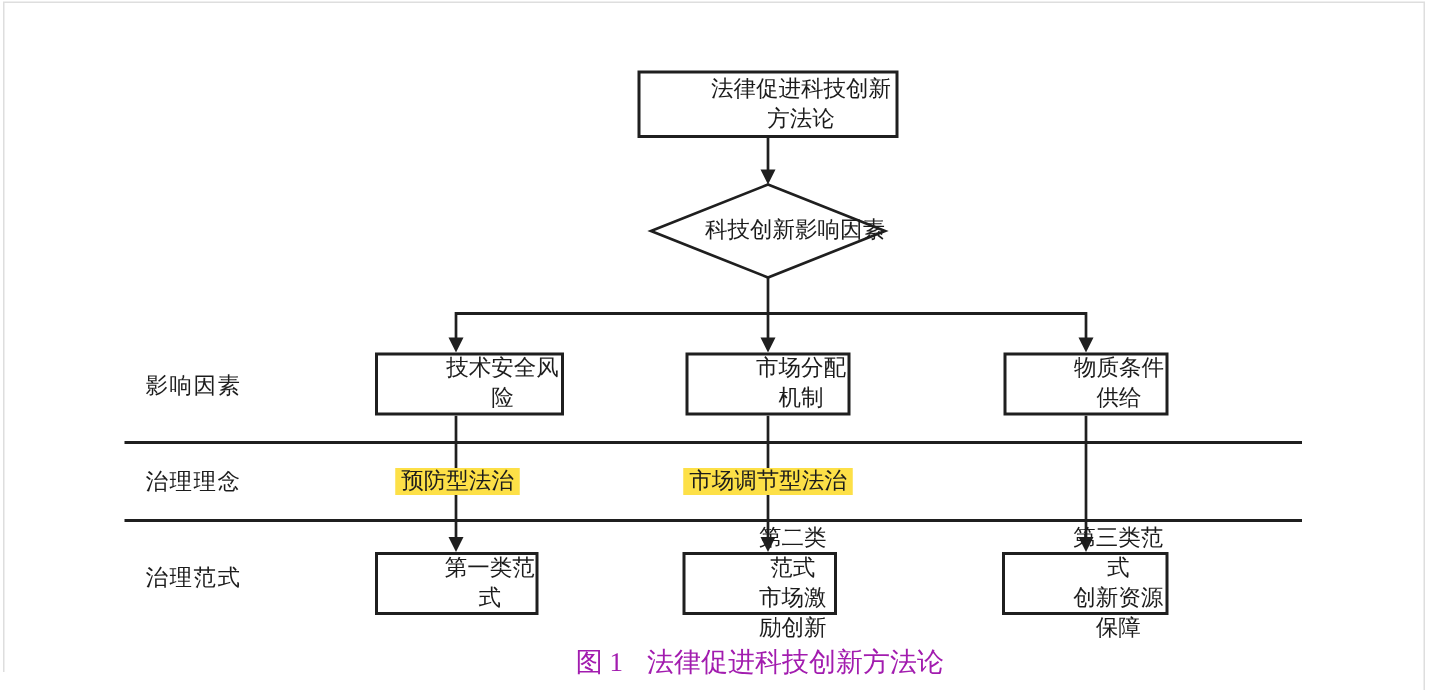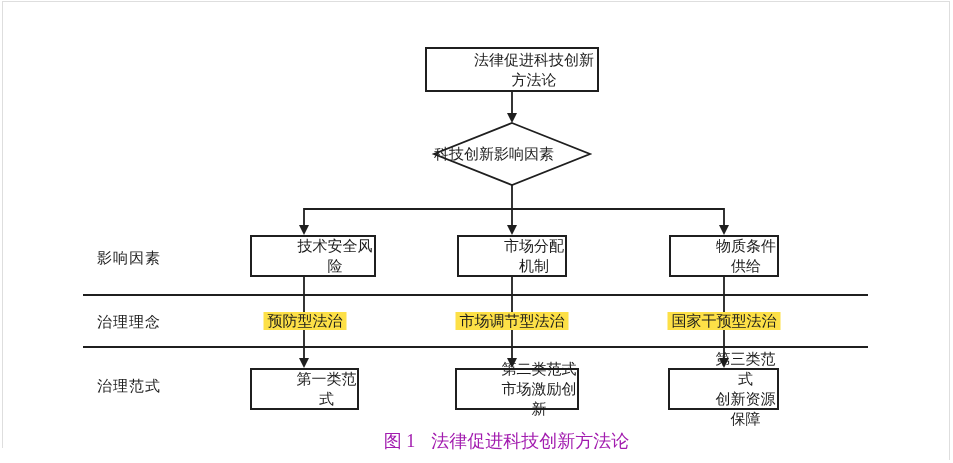--- a/index.html
+++ b/index.html
@@ -41,26 +41,26 @@
     font-size: 15px;
     line-height: 20px;
     z-index: 2;
     padding-left: 44px;
   }
   .node-root     { left: 425px; top: 47px;  width: 174px; height: 45px; }
   .node-factor-1 { left: 250px; top: 235px; width: 126px; height: 42px; }
   .node-factor-2 { left: 457px; top: 235px; width: 110px; height: 42px; }
   .node-factor-3 { left: 669px; top: 235px; width: 110px; height: 42px; }
   .node-parad-1  { left: 250px; top: 368px; width: 109px; height: 42px; }
-  .node-parad-2  { left: 455px; top: 368px; width: 124px; height: 42px; }
+  .node-parad-2  { left: 455px; top: 368px; width: 103px; height: 42px; }
   .node-parad-3  { left: 668px; top: 368px; width: 111px; height: 42px; }
   .decision-label {
     position: absolute;
     left: 434px; top: 145px; width: 156px;
-    text-align: left;
+    text-align: right;
     font-size: 15px;
     line-height: 18px;
     z-index: 2;
   }
   .concept-label {
     position: absolute;
     top: 312px;
     transform: translateX(-50%);
     background: #fde047;
     padding: 0 4px;
@@ -149,21 +149,20 @@
   </div>
   <div class="node node-factor-3">
     <div>物质条件供给</div>
   </div>
   <div class="node node-factor-2">
     <div>市场分配机制</div>
   </div>
 
   <div class="concept-label concept-1">预防型法治</div>
   <div class="concept-label concept-2">市场调节型法治</div>
-  <div class="concept-label concept-3">国家干预型法治</div>
 
   <div class="node node-parad-1">
     <div>第一类范式</div>
   </div>
   <div class="node node-parad-2">
     <div>第二类范式</div>
     <div>市场激励创新</div>
   </div>
   <div class="node node-parad-3">
     <div>第三类范式</div>

